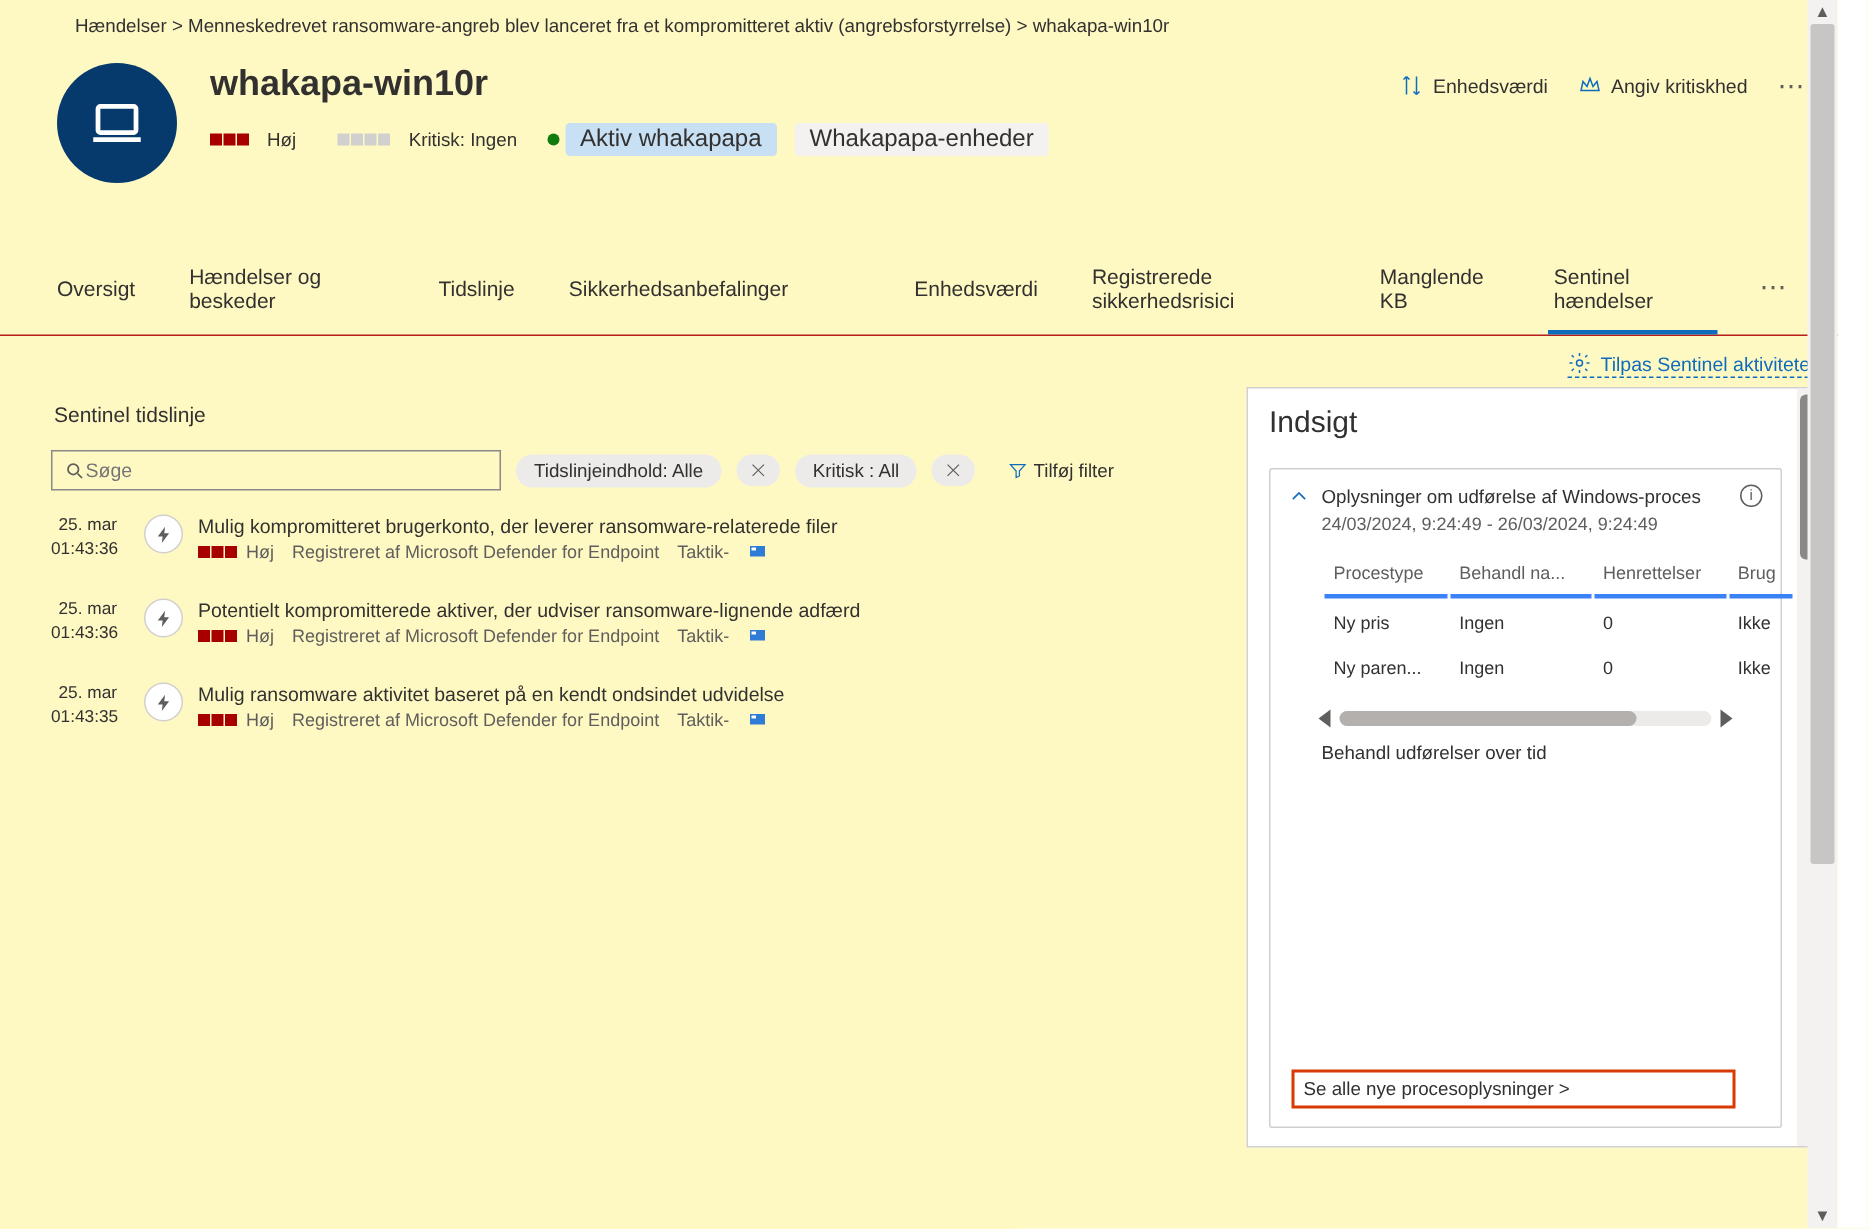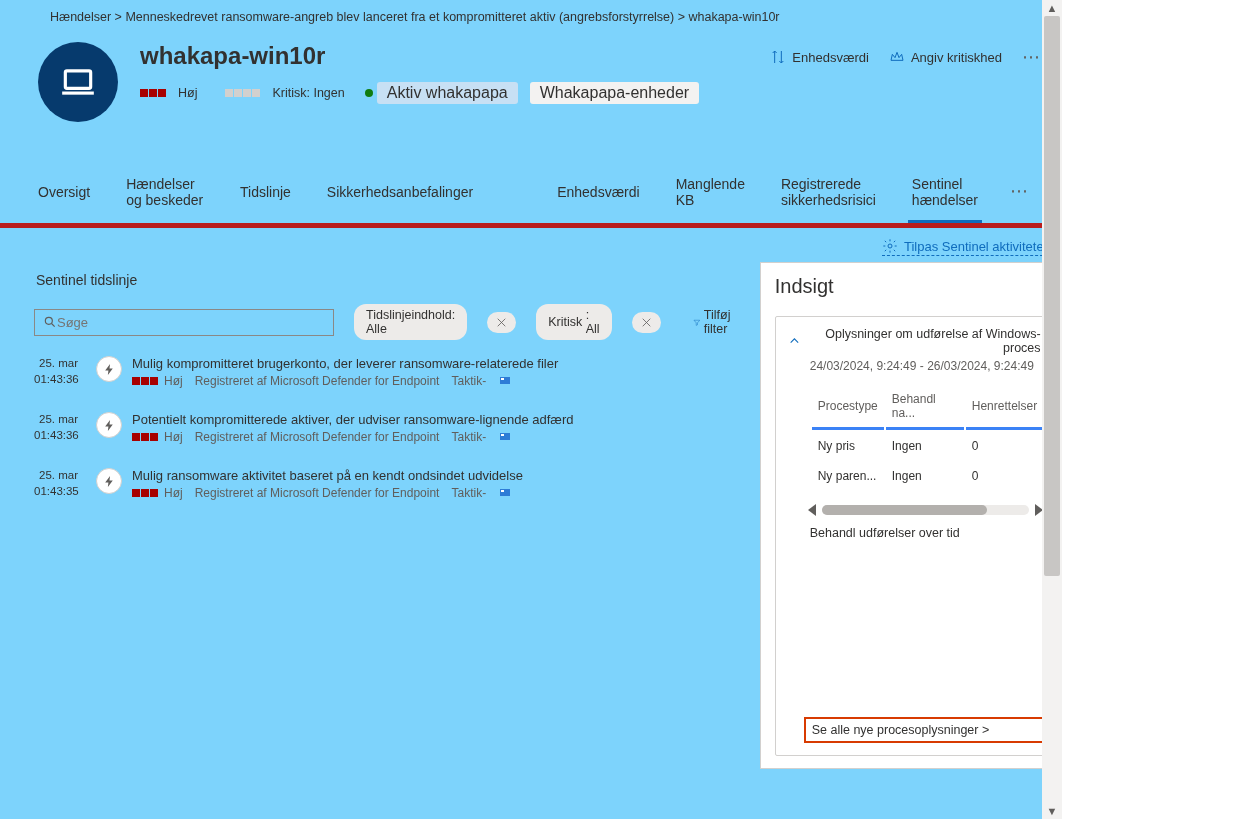--- a/index.html
+++ b/index.html
@@ -1,17 +1,17 @@
 <!DOCTYPE html>
 <html><head>
 <meta charset="utf-8">
 <style>
 * { box-sizing: border-box; margin: 0; padding: 0; }
 body { font-family: "Segoe UI", Arial, sans-serif; font-size: 13px; color: #323130; background: #fff; overflow: hidden; }
-.viewport { width: 1062px; height: 819px; position: relative; background: #7dd3fc; overflow: hidden; }
+.viewport { width: 1225px; height: 819px; position: relative; background: #fef9c3; overflow: hidden; }
 .scroll-y { position: absolute; right: 0; top: 0; width: 20px; height: 819px; background: #f3f2f1; }
 .scroll-y .thumb { position: absolute; left: 2px; width: 16px; background: #c8c6c4; border-radius: 2px; }
 .scroll-y .arrow { position: absolute; left: 4px; width: 12px; height: 12px; color: #605e5c; font-size: 11px; text-align: center; }
 .breadcrumb { padding: 10px 28px 2px 50px; font-size: 12.5px; color: #323130; }
 .header { display: flex; align-items: flex-start; padding: 16px 22px 8px 38px; }
 .device-circle { width: 80px; height: 80px; border-radius: 50%; background: #063a6d; display: flex; align-items: center; justify-content: center; margin-right: 22px; }
 .device-circle svg { width: 38px; height: 38px; stroke: #fff; fill: none; stroke-width: 2; }
 .head-main h1 { font-size: 24px; font-weight: 600; margin-bottom: 12px; }
 .badges { display: flex; align-items: center; gap: 12px; font-size: 12.5px; }
 .sev-boxes { display: flex; gap: 1px; }
@@ -20,31 +20,31 @@
 .sev-boxes .g { background: #d2d0ce; }
 .gap { width: 4px; }
 .pill { padding: 2px 10px; border-radius: 3px; font-size: 16px; }
 .pill.sel { background: #c7e0f4; }
 .pill.plain { background: #f3f2f1; }
 .status-dot { width: 8px; height: 8px; border-radius: 50%; background: #107c10; display: inline-block; margin-right: 4px; }
 .header-actions { margin-left: auto; display: flex; align-items: center; gap: 20px; font-size: 13px; color: #323130; padding-top: 4px; }
 .header-actions .act { display: flex; align-items: center; gap: 6px; cursor: pointer; }
 .header-actions svg { width: 16px; height: 16px; stroke: #0f6cbd; fill: none; stroke-width: 1.5; }
 .header-actions .dots { font-size: 18px; color: #605e5c; cursor: pointer; }
-.tabs { display: flex; align-items: center; gap: 28px; padding: 0 34px; border-bottom: 5px solid #b91c1c; margin-top: 36px; font-size: 14px; }
+.tabs { display: flex; align-items: center; gap: 28px; padding: 0 34px; border-bottom: 1px solid #b91c1c; margin-top: 36px; font-size: 14px; }
 .tabs .tab { padding: 10px 4px 12px; cursor: pointer; border-bottom: 3px solid transparent; }
 .tabs .tab.active { border-bottom-color: #0f6cbd; color: #323130; }
 .tabs .more { color: #605e5c; font-size: 18px; cursor: pointer; padding-bottom: 8px; }
 .toolbar { display: flex; justify-content: flex-end; padding: 10px 14px 6px 0; font-size: 13px; }
 .toolbar .gear { display: flex; align-items: center; gap: 6px; color: #0f6cbd; cursor: pointer; border-bottom: 1px dashed #0f6cbd; padding-bottom: 1px; }
 .toolbar svg { width: 16px; height: 16px; stroke: #0f6cbd; fill: none; stroke-width: 1.5; }
 .content { display: flex; padding: 0 12px 0 34px; gap: 12px; }
 .timeline-col { flex: 1; }
 .timeline-col h3 { font-size: 14px; font-weight: 400; color: #323130; margin: 10px 0 16px 2px; }
-.tl-filters { display: flex; align-items: center; gap: 20px; margin-bottom: 16px; }
+.tl-filters { display: flex; align-items: center; gap: 10px; margin-bottom: 16px; }
 .search-box { flex: 0 0 300px; display: flex; align-items: center; border: 1px solid #8a8886; padding: 5px 8px; font-size: 13px; }
 .search-box input { border: none; outline: none; flex: 1; font-size: 13px; background: transparent; }
 .chip { display: inline-flex; align-items: center; background: #edebe9; border-radius: 12px; padding: 4px 12px; font-size: 12.5px; }
 .chip.round { cursor: pointer; padding: 4px 8px; }
 .chip.add { background: transparent; border: none; }
 .chip.add svg { stroke: #0f6cbd; }
 .chip svg { width: 13px; height: 13px; stroke: #605e5c; fill: none; stroke-width: 1.5; }
 .tl-item { display: flex; margin-bottom: 24px; }
 .tl-date { width: 52px; text-align: right; padding-right: 8px; font-size: 11.5px; color: #323130; line-height: 1.35; }
 .tl-icon { width: 26px; height: 26px; border-radius: 50%; border: 1px solid #d2d0ce; display: flex; align-items: center; justify-content: center; margin: 0 10px; flex-shrink: 0; background: #fff; }
@@ -66,21 +66,21 @@
 .tbl { width: 100%; font-size: 12px; margin-left: 22px; }
 .tbl th, .tbl td { text-align: left; padding: 7px 6px; }
 .tbl th { font-weight: 400; color: #605e5c; border-bottom: 3px solid #3b82f6; }
 .hbar { display: flex; align-items: center; margin: 12px 20px 10px; }
 .hbar .arrow { width: 0; height: 0; cursor: pointer; }
 .hbar .al { border-top: 6px solid transparent; border-bottom: 6px solid transparent; border-right: 8px solid #605e5c; }
 .hbar .ar { border-top: 6px solid transparent; border-bottom: 6px solid transparent; border-left: 8px solid #605e5c; }
 .hbar .track { flex: 1; height: 10px; background: #edebe9; margin: 0 6px; border-radius: 5px; position: relative; }
 .hbar .fill { position: absolute; left: 0; top: 0; height: 10px; width: 80%; background: #b3b0ad; border-radius: 5px; }
 .card-label { font-size: 12.5px; margin: 6px 0 8px 22px; }
-.card-footer { position: absolute; left: 28px; right: 30px; bottom: 12px; font-size: 12.5px; color: #323130; padding: 4px 6px; border: 2px solid #d83b01; }
+.card-footer { position: absolute; left: 14px; right: 30px; bottom: 12px; font-size: 12.5px; color: #323130; padding: 4px 6px; border: 2px solid #d83b01; }
 </style>
 </head>
 <body>
 
 <div class="viewport">
 
   <div class="breadcrumb">Hændelser &gt;   Menneskedrevet ransomware-angreb blev lanceret fra et kompromitteret aktiv (angrebsforstyrrelse) &gt; whakapa-win10r</div>
 
   <div class="header">
     <div class="device-circle">
@@ -130,22 +130,22 @@
     </div>
   </div>
 
   <div class="tabs">
     <div class="tab">Oversigt</div>
     <div class="tab">Hændelser og beskeder</div>
     <div class="tab">Tidslinje</div>
     <div class="tab">Sikkerhedsanbefalinger</div>
     <div style="flex:0 0 20px"></div>
     <div class="tab">Enhedsværdi</div>
+    <div class="tab">Registrerede sikkerhedsrisici</div>
     <div class="tab">Manglende KB</div>
-    <div class="tab">Registrerede sikkerhedsrisici</div>
     <div class="tab active">Sentinel hændelser</div>
     <div class="more">⋯</div>
   </div>
 
   <div class="toolbar">
     <div class="gear">
       <svg viewBox="0 0 24 24">
           <circle cx="12" cy="12" r="3"></circle>
           <path d="M12 2v3M12 19v3M4.2 4.2l2.1 2.1M17.7 17.7l2.1 2.1M2 12h3M19 12h3M4.2 19.8l2.1-2.1M17.7 6.3l2.1-2.1"></path>
         </svg>

